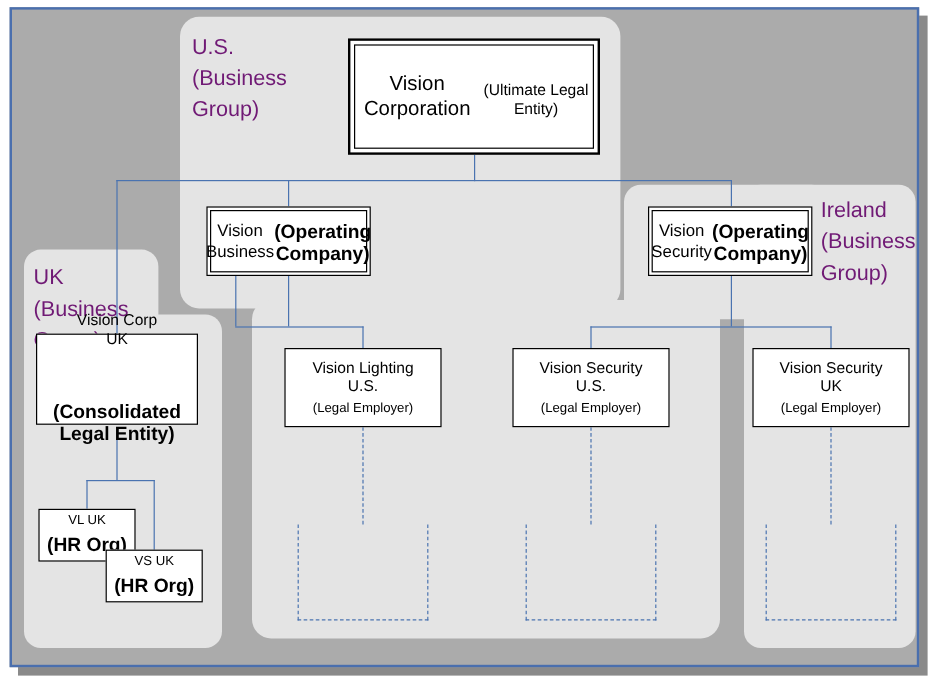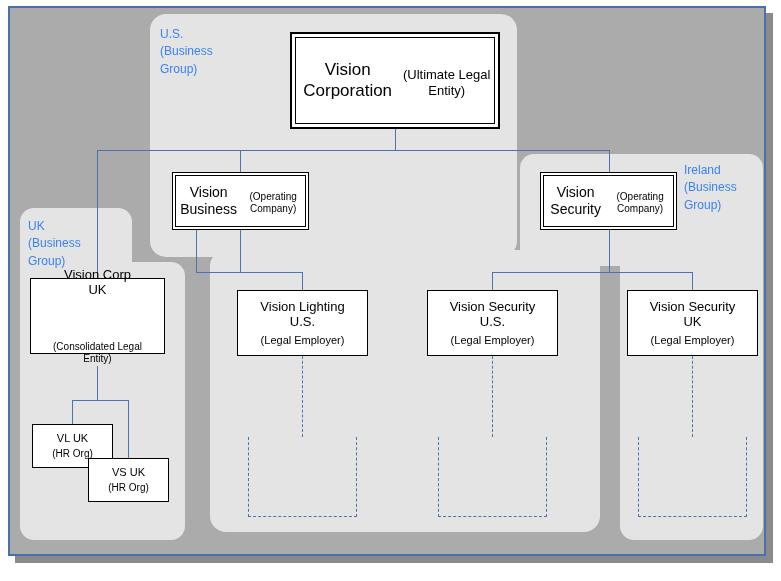--- a/index.html
+++ b/index.html
@@ -24,24 +24,24 @@
   }
   .region {
     position: absolute;
     background: #e4e4e4;
     border-radius: 16px;
     z-index: 2;
   }
   .region-label {
     position: absolute;
     z-index: 3;
-    font-size: 12px;
+    font-size: 18px;
     line-height: 1.45;
     width: 72px;
-    color: #3b82f6;
+    color: #701a75;
   }
   .hline, .vline {
     position: absolute;
     background: #4a73b0;
     z-index: 3;
   }
   .hline { height: 1px; }
   .vline { width: 1px; }
   .vdash {
     position: absolute;
@@ -83,21 +83,21 @@
     box-sizing: border-box;
   }
   .t { line-height: 1.18; }
   .s { line-height: 1.2; margin-top: 4px; }
   .title17 { font-size: 17px; }
   .title14 { font-size: 14px; }
   .title13 { font-size: 13px; }
   .title12 { font-size: 11px; }
   .sub13 { font-size: 13px; }
   .sub11 { font-size: 11px; }
-  .sub10 { font-size: 10px; }
+  .sub10 { font-size: 16px; font-weight: bold; }
   .maxw84  { max-width: 84px; }
   .maxw100 { max-width: 100px; }
   .maxw112 { max-width: 112px; }
 </style>
 </head>
 <body>
 
 <div class="stage">
 
   <div class="slide"></div>

